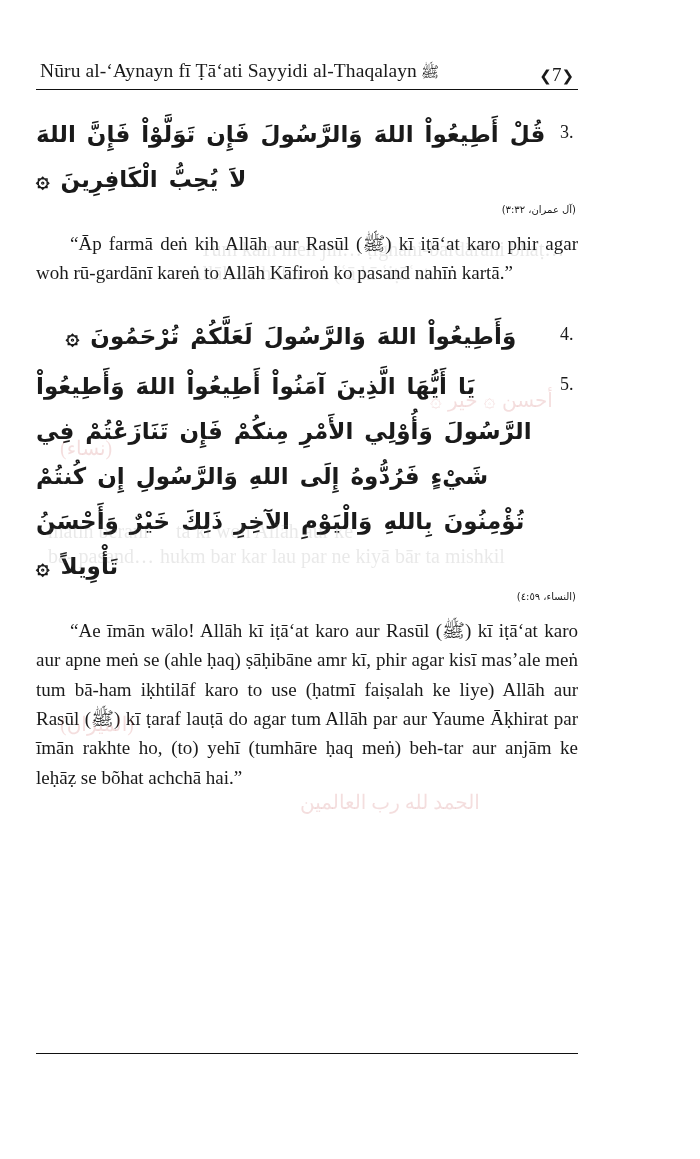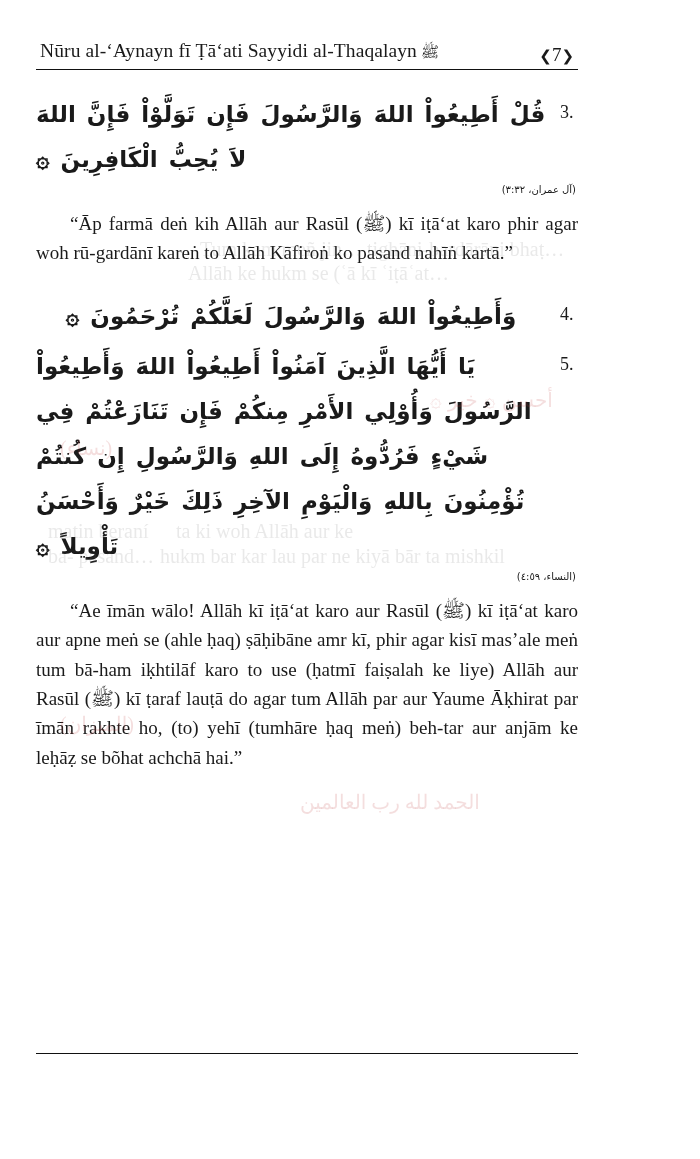--- a/index.html
+++ b/index.html
@@ -13,21 +13,21 @@
     font-family: "Liberation Serif", serif;
     color: #1a1a1a;
     position: relative;
     overflow: hidden;
   }
   .page {
     position: relative;
     width: 614px;
     height: 1159px;
     box-sizing: border-box;
-    padding: 40px 36px 0 36px;
+    padding: 60px 36px 0 36px;
   }
 
   
   .header {
     display: flex;
     align-items: flex-end;
     justify-content: space-between;
     padding: 0 4px 4px 4px;
     border-bottom: 1.5px solid #111;
     margin-bottom: 22px;

